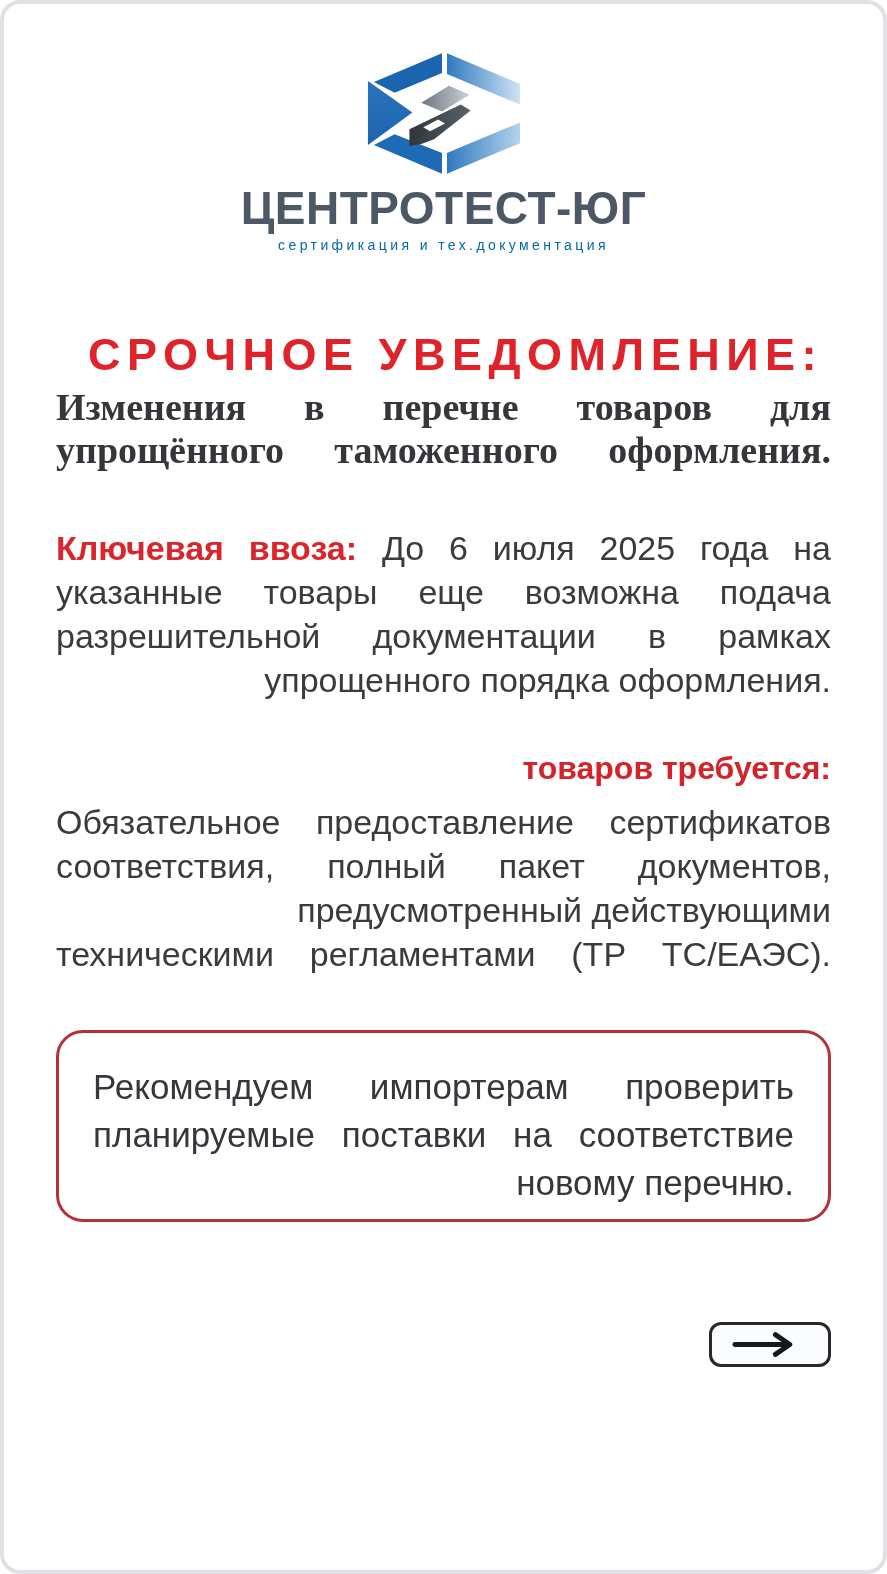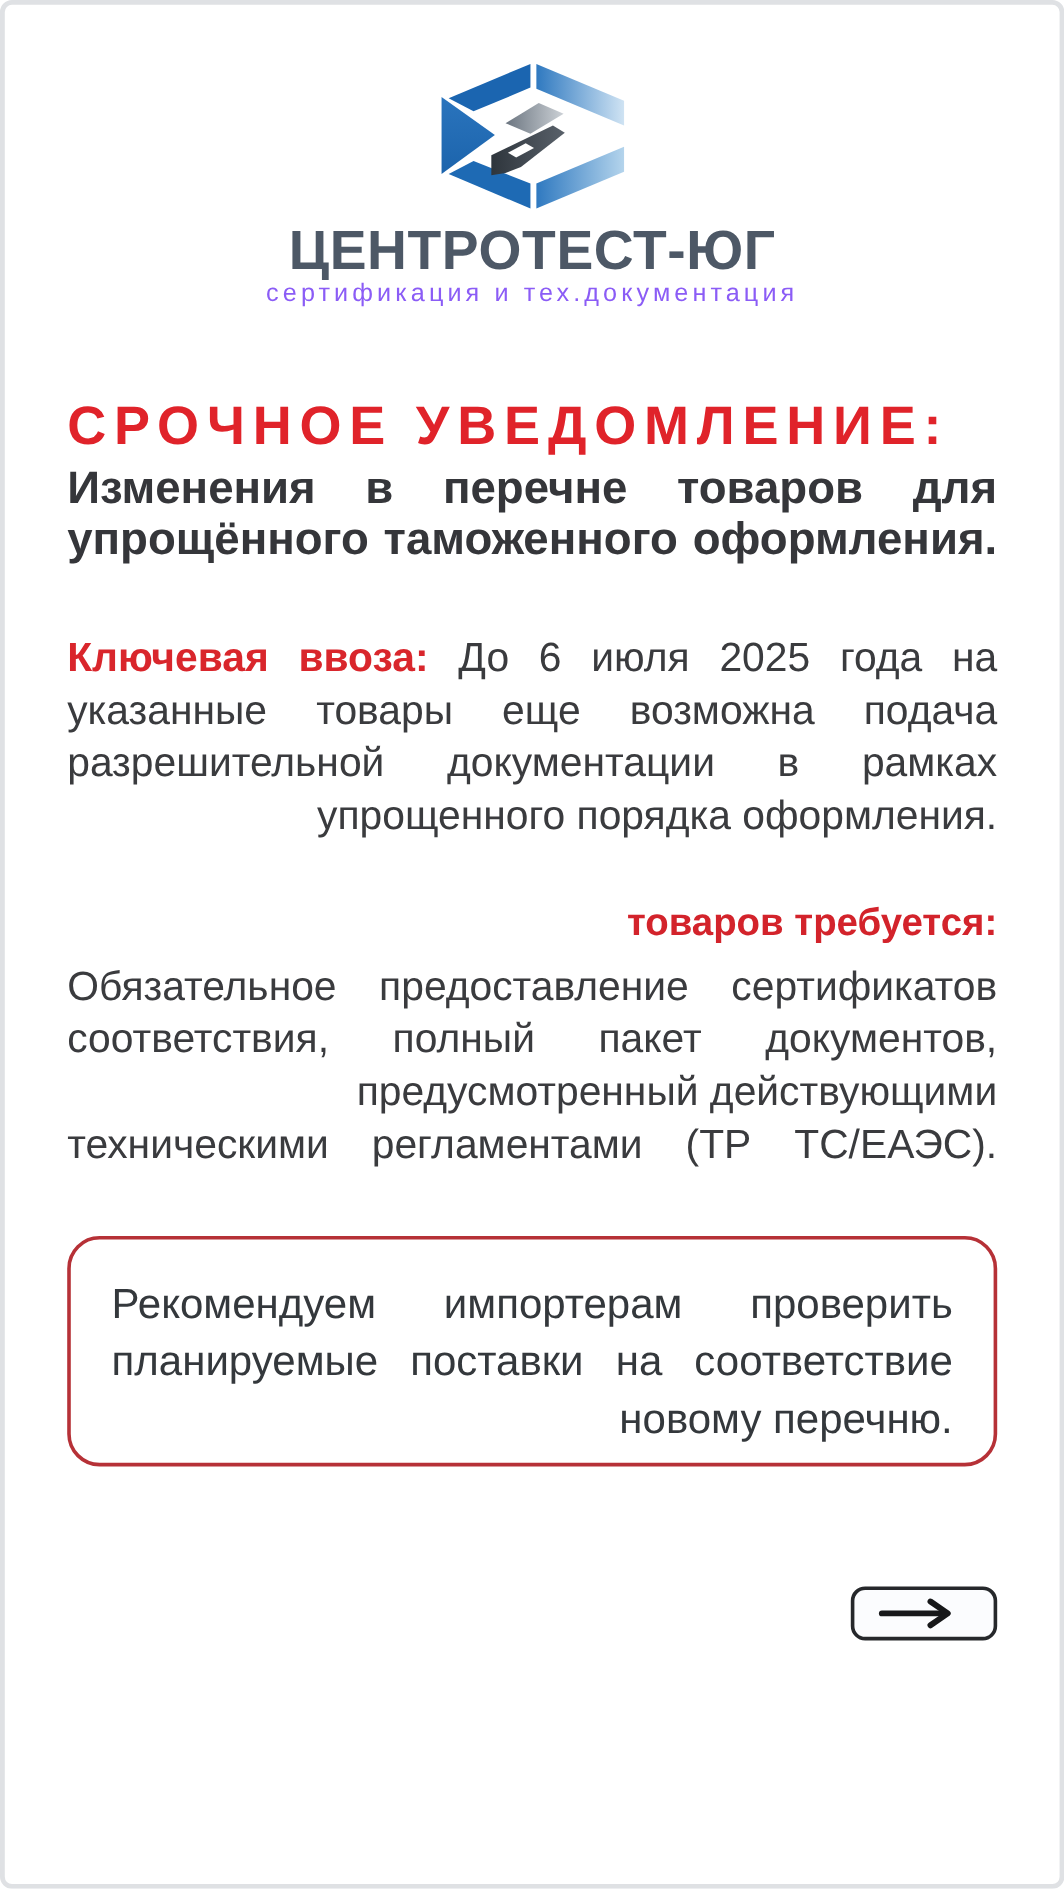--- a/index.html
+++ b/index.html
@@ -1,31 +1,31 @@
 <!DOCTYPE html>
 <html lang="ru"><head>
 <meta charset="utf-8">
 <style>
   html,body{margin:0;padding:0;background:#ffffff;}
   body{width:887px;height:1574px;position:relative;font-family:"Liberation Sans","DejaVu Sans",sans-serif;}
-  .page{position:absolute;inset:0;background:#fff;border:4px solid #dfe1e4;border-radius:10px;box-sizing:border-box;overflow:hidden;}
+  .page{position:absolute;inset:0;background:#fff;border:4px solid #dfe1e4;border-radius:20px;box-sizing:border-box;overflow:hidden;}
   .content{padding:0 52px;}
 
   
   .logo-wrap{margin-top:46px;text-align:center;}
   .hexmark{display:block;margin:0 auto;}
   .wordmark{margin-top:6px;font-size:46px;line-height:50px;font-weight:700;color:#4d5866;letter-spacing:0.5px;}
-  .tagline{margin-top:2px;font-size:21px;line-height:20px;color:#8b5cf6;letter-spacing:3.4px;}
+  .tagline{margin-top:2px;font-size:14px;line-height:20px;color:#0369a1;letter-spacing:3.4px;}
 
   
   .jl{text-align:justify;text-align-last:justify;}
   .ll{text-align:right;white-space:nowrap;}
 
-  .kicker{margin-top:76px;font-size:45px;line-height:47px;font-weight:700;color:#e0232a;letter-spacing:6.5px;white-space:nowrap;}
-  .title{margin-top:8px;}
+  .kicker{margin-top:76px;font-size:45px;line-height:47px;font-weight:700;color:#e0232a;letter-spacing:6.5px;white-space:nowrap;margin-left:32px;}
+  .title{margin-top:8px;font-family:Liberation Serif, serif;}
   .title .line{font-size:38px;line-height:43px;font-weight:700;color:#35363a;}
 
   .para .line{font-size:34px;line-height:44px;color:#3a3b3e;}
   .p1{margin-top:54px;}
   .kd-label{font-weight:700;color:#d9262c;}
 
   .subhead{margin-top:44px;}
   .subhead .line{font-size:32px;line-height:45px;font-weight:700;color:#d3232b;}
   .p2{margin-top:9px;}
 

